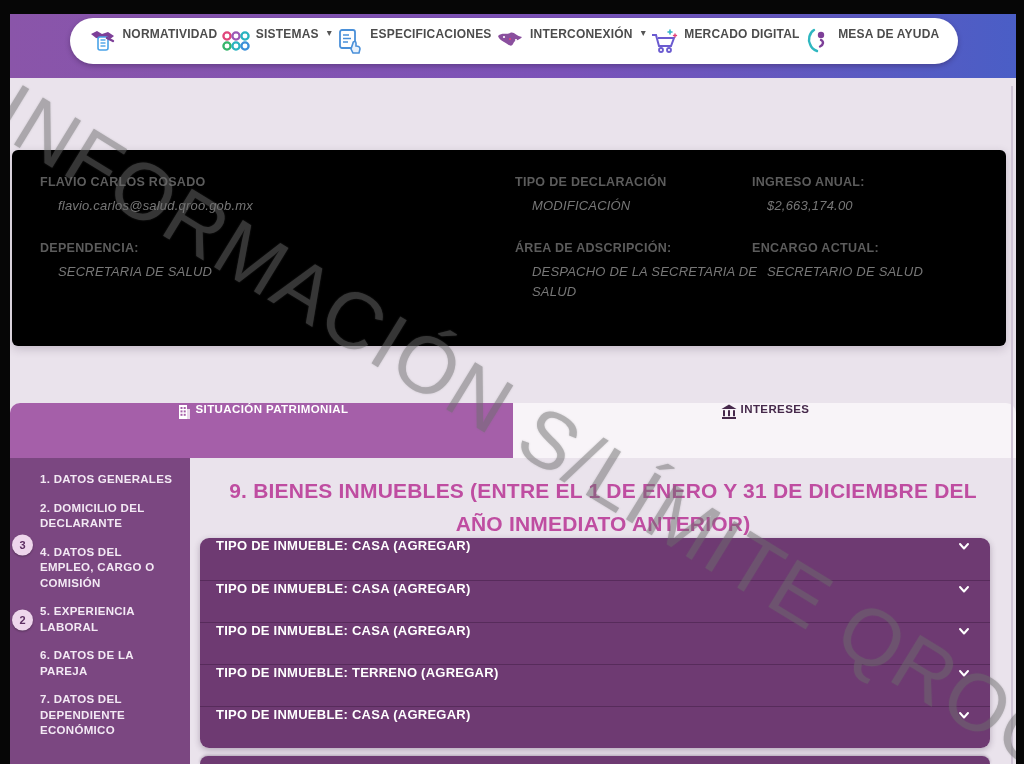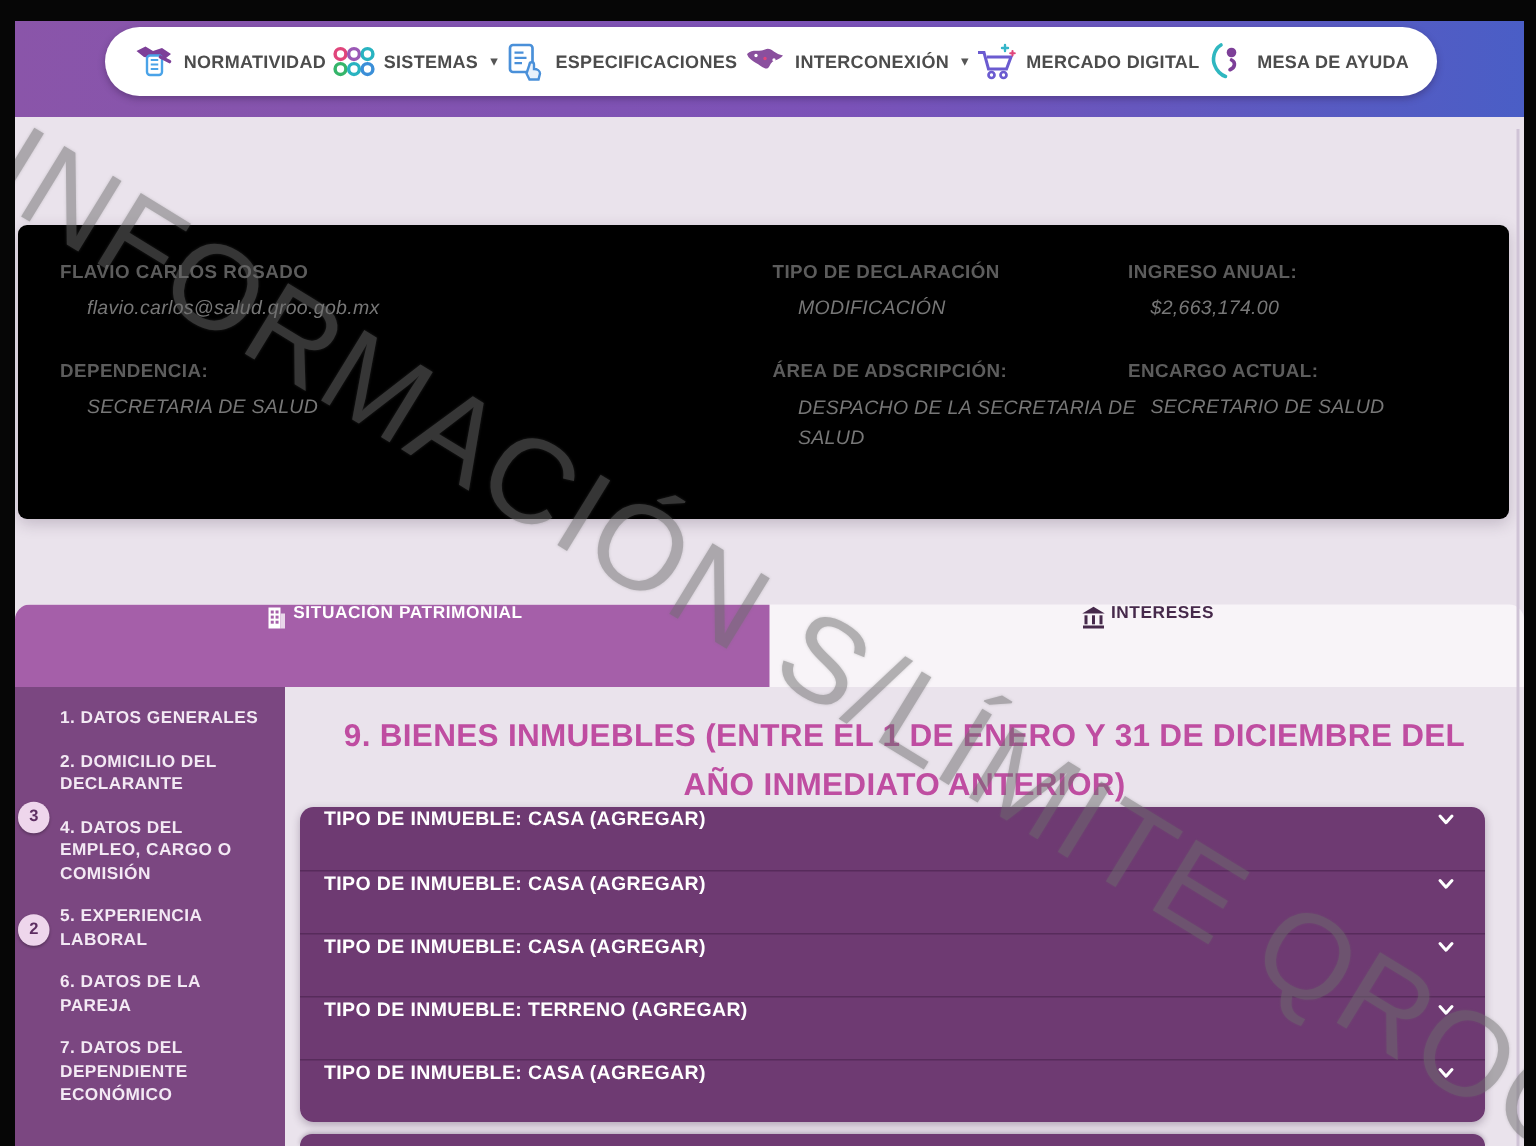--- a/index.html
+++ b/index.html
@@ -10,21 +10,21 @@
     -webkit-font-smoothing:antialiased;
   }
   .page{position:absolute;left:10px;top:14px;width:1006px;height:750px;background:#eae3ec;overflow:hidden;}
 
   
   .band{position:absolute;left:0;top:0;width:1006px;height:64px;
     background:linear-gradient(90deg,#8a55a9 0%,#7b52b8 55%,#4a5ec6 100%);}
   .pill{position:absolute;left:60px;top:4px;width:888px;height:46px;background:#ffffff;
     border-radius:24px;display:flex;align-items:center;justify-content:space-evenly;
     box-shadow:0 2px 5px rgba(40,20,60,.35);padding:0 14px;box-sizing:border-box;}
-  .nav-item{display:flex;align-items:center;gap:6px;cursor:pointer;white-space:nowrap;}
+  .nav-item{display:flex;gap:6px;cursor:pointer;white-space:nowrap;}
   .nav-label{font-size:12px;font-weight:700;color:#4c4c4c;letter-spacing:.2px;}
   .caret{font-size:10px;color:#555;margin-left:2px;}
   .nav-ic{display:inline-flex;width:28px;height:28px;}
 
   
   .upd{position:absolute;left:666px;top:72px;width:332px;height:47px;background:#a98ab6;
     border-radius:4px;color:#fff;font-size:17px;font-weight:600;display:flex;align-items:center;
     justify-content:center;text-align:center;line-height:1.22;padding:0 26px;box-sizing:border-box;}
 
   

